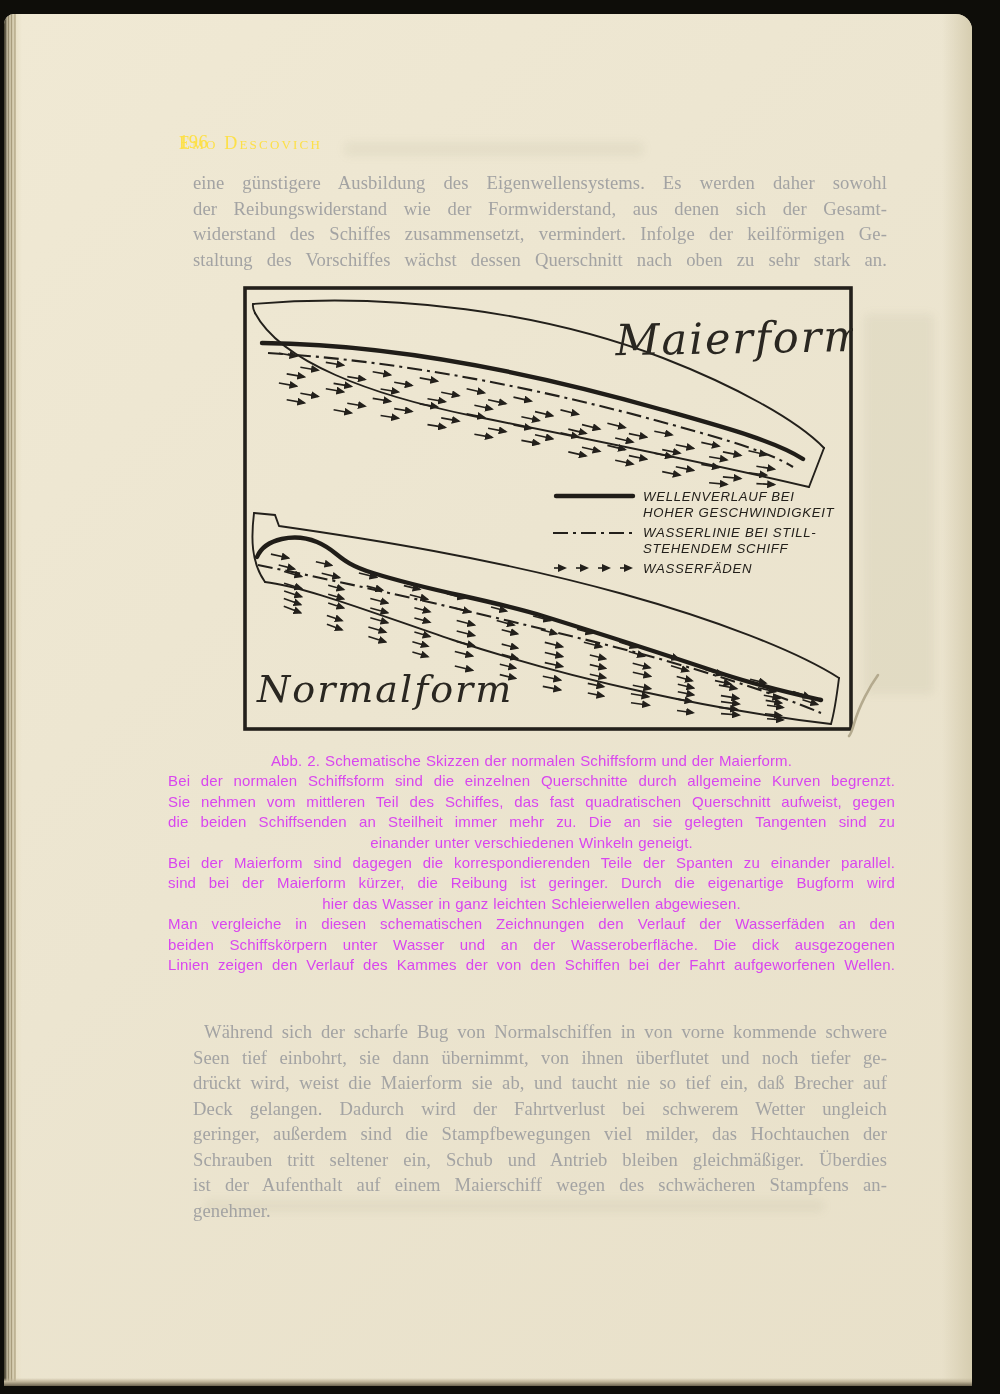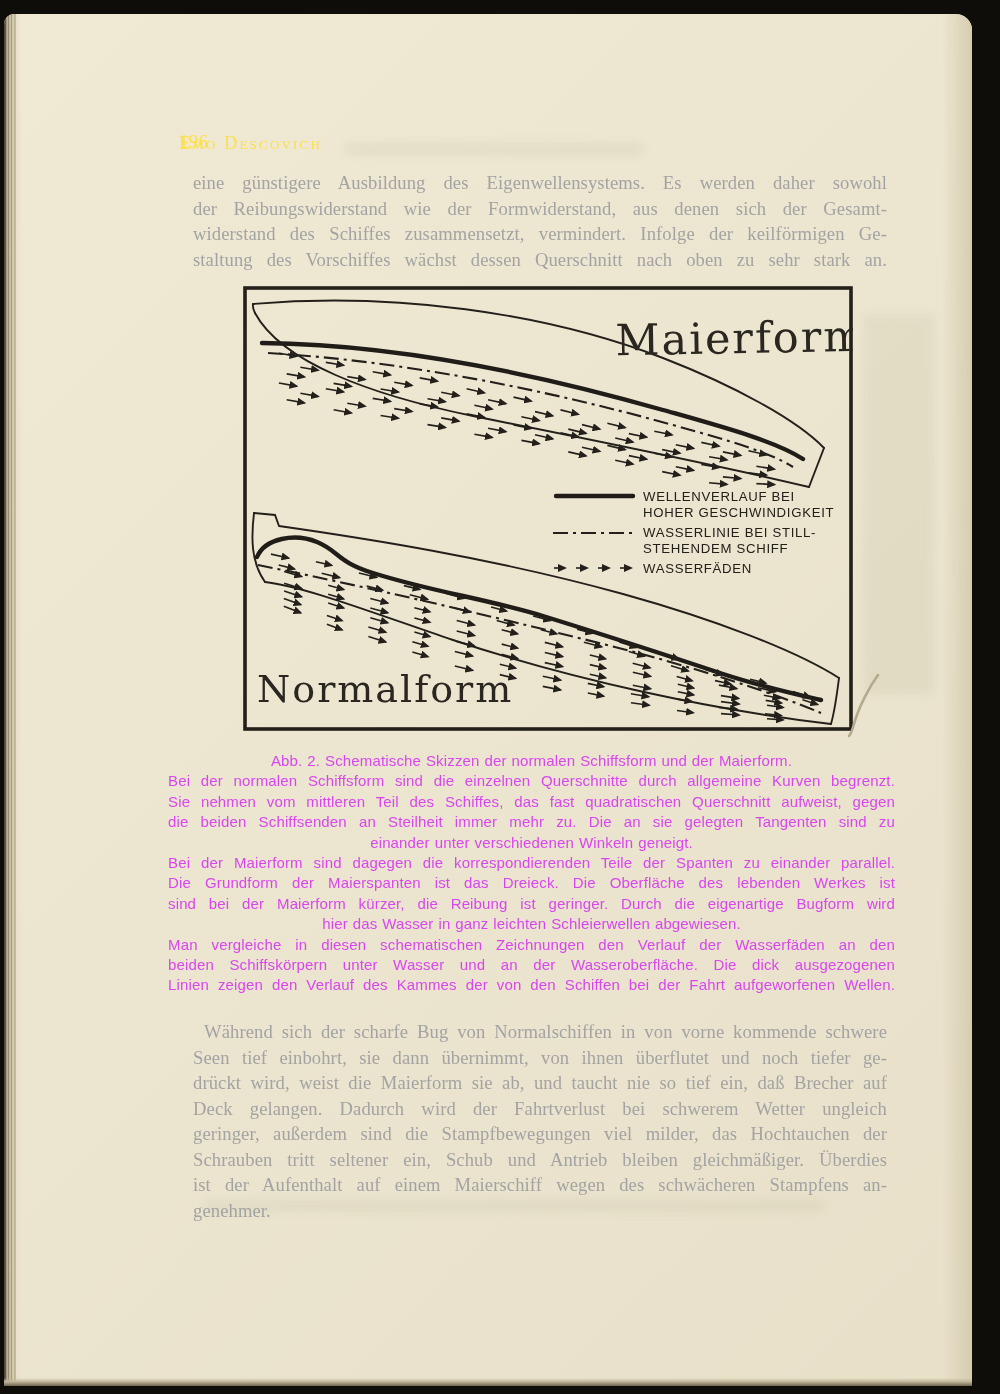--- a/index.html
+++ b/index.html
@@ -46,21 +46,21 @@
   .b-line{
     font-size:18.6px;line-height:25.5px;word-spacing:1.2px;letter-spacing:.1px;
     text-align:justify;text-align-last:justify;white-space:normal;
   }
   .b-line.lastline{text-align-last:left;}
   .b-line.indent{text-indent:11px;}
   #para1{top:170px;}
   #para2{top:1019px;}
 
   
-  .figwrap{position:absolute;left:243px;top:286px;width:610px;height:445px;}
+  .figwrap{position:absolute;left:243px;top:286px;width:610px;height:445px;font-style:italic;}
   svg .frame{stroke:#23201b;stroke-width:3.6;fill:none;}
   svg .ol{stroke:#23201b;stroke-width:1.9;fill:none;stroke-linecap:round;}
   svg .wave{stroke:#201d18;stroke-width:4.4;fill:none;stroke-linecap:round;}
   svg .dd{stroke:#23201b;stroke-width:2.1;fill:none;stroke-dasharray:15 5 3 5;stroke-linecap:butt;}
   svg .arrow{stroke:#23201b;stroke-width:1.6;}
   svg .hand-big{font-family:"DejaVu Serif",serif;font-size:43px;fill:#2a2721;letter-spacing:2px;}
   svg .hand-big2{font-family:"DejaVu Serif",serif;font-size:38px;fill:#2a2721;letter-spacing:2px;}
   svg .leg{font-family:"Liberation Sans",sans-serif;font-size:13.2px;letter-spacing:.7px;fill:#23201b;}
 
   
@@ -324,21 +324,20 @@
   <path d="M33,3 C25,14 14,34 9,52 C7,59 5,63 4,64" fill="none" stroke="#b4aa8e" stroke-width="2.6" stroke-linecap="round"></path>
 </svg>
 
 <div class="caption">
   <div class="cap-line center">Abb. 2.  Schematische Skizzen der normalen Schiffsform und der Maierform.</div>
   <div class="cap-line">Bei der normalen Schiffsform sind die einzelnen Querschnitte durch allgemeine Kurven begrenzt.</div>
   <div class="cap-line">Sie nehmen vom mittleren Teil des Schiffes, das fast quadratischen Querschnitt aufweist, gegen</div>
   <div class="cap-line">die beiden Schiffsenden an Steilheit immer mehr zu.  Die an sie gelegten Tangenten sind zu</div>
   <div class="cap-line center">einander unter verschiedenen Winkeln geneigt.</div>
   <div class="cap-line">Bei der Maierform sind dagegen die korrespondierenden Teile der Spanten zu einander parallel.</div>
-  <div class="cap-line">Die Grundform der Maierspanten ist das Dreieck.  Die Oberfläche des lebenden Werkes ist</div>
   <div class="cap-line">sind bei der Maierform kürzer, die Reibung ist geringer.  Durch die eigenartige Bugform wird</div>
   <div class="cap-line center">hier das Wasser in ganz leichten Schleierwellen abgewiesen.</div>
   <div class="cap-line">Man vergleiche in diesen schematischen Zeichnungen den Verlauf der Wasserfäden an den</div>
   <div class="cap-line">beiden Schiffskörpern unter Wasser und an der Wasseroberfläche.  Die dick ausgezogenen</div>
   <div class="cap-line">Linien zeigen den Verlauf des Kammes der von den Schiffen bei der Fahrt aufgeworfenen Wellen.</div>
 </div>
 
 <div class="bodyblock" id="para2">
   <div class="b-line indent">Während sich der scharfe Bug von Normalschiffen in von vorne kommende schwere</div>
   <div class="b-line">Seen tief einbohrt, sie dann übernimmt, von ihnen überflutet und noch tiefer ge-</div>

